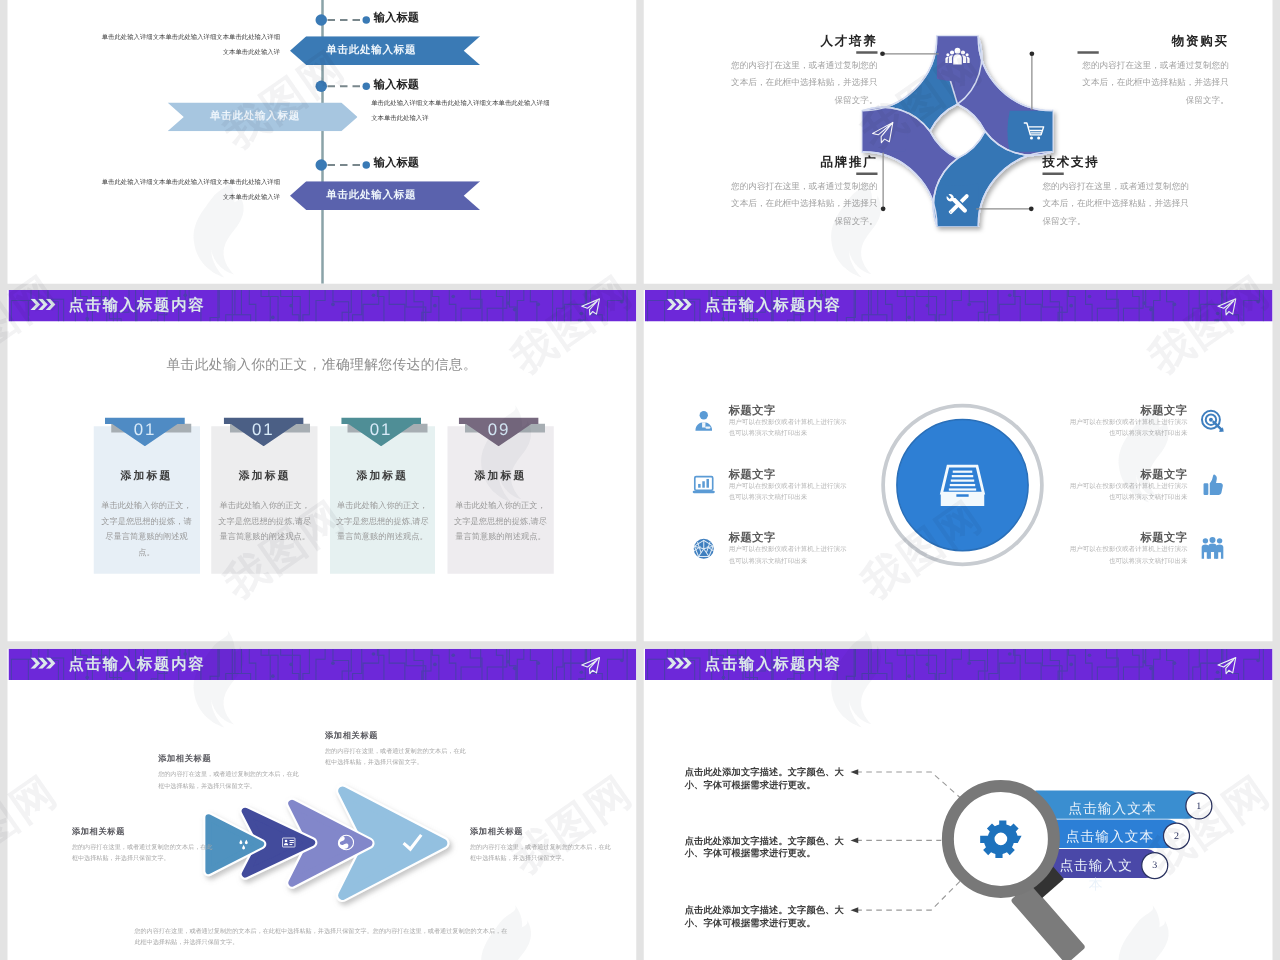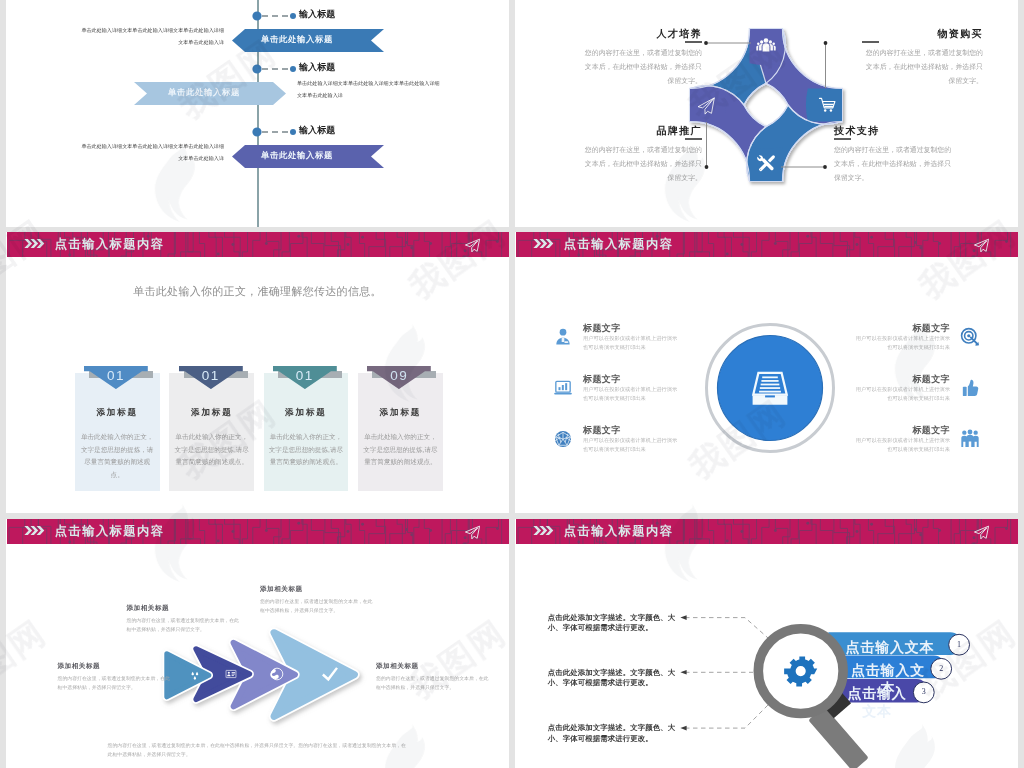--- a/index.html
+++ b/index.html
@@ -12,21 +12,21 @@
   
   #s1{left:6px;  top:-2px;  width:503px;height:229px;}
   #s2{left:515px;top:-2px;  width:503px;height:229px;}
   #s3{left:6px;  top:232px; width:503px;height:281px;}
   #s4{left:515px;top:232px; width:503px;height:281px;}
   #s5{left:6px;  top:519px; width:503px;height:251px;}
   #s6{left:515px;top:519px; width:503px;height:251px;}
 
   
   .hdr{position:absolute;left:0.8px;top:2px;width:502.2px;height:24.8px;
-       background:#be185d;overflow:hidden;}
+       background:#6d28d9;overflow:hidden;}
   .hdr .circuit{position:absolute;inset:0;opacity:.42;}
   .hdr .chev{position:absolute;left:17.6px;top:7.3px;}
   .hdr .htitle{position:absolute;left:48px;top:5.2px;color:#dbe8ea;
        font-size:12.3px;letter-spacing:1.4px;font-weight:700;line-height:14px;
        font-family:"Liberation Sans","DejaVu Sans",sans-serif;}
   .hdr .send{position:absolute;left:457px;top:4.6px;}
 
   
   #s1 .tl-line{position:absolute;left:251px;top:0;width:1.6px;height:229px;background:#8aa3a8;}
   #s1 .tl-row{position:absolute;left:0;top:0;width:503px;height:60px;}
@@ -56,21 +56,21 @@
   #s2 .l1 .pw-u{margin-left:auto;}
   #s2 .l2{left:319px;top:30px;text-align:right;margin-left:28px;}
   #s2 .l3{left:66px;top:127px;text-align:right;}
   #s2 .l3 .pw-u{margin-left:auto;}
   #s2 .l4{left:319px;top:127px;text-align:left;}
 
   
   #s3 .hdr{top:0;}
   #s3 .s3-sub{position:absolute;left:0;right:0;top:52px;text-align:center;font-size:11px;
       color:#8e8e8e;letter-spacing:.3px;}
-  #s3 .s3-cards{position:absolute;left:0;top:0;width:503px;height:281px;margin-top:32px;}
+  #s3 .s3-cards{position:absolute;left:0;top:0;width:503px;height:281px;}
   #s3 .s3-card{position:absolute;top:0;width:84.8px;height:281px;}
   #s3 .s3-box{position:absolute;left:0;top:108.6px;width:84.8px;height:118.4px;}
   #s3 .s3-bshadow{position:absolute;left:14.3px;top:106.7px;width:64.2px;height:7px;background:#a7aeb3;}
   #s3 .s3-banner{position:absolute;left:9.4px;top:101.6px;width:63.8px;height:23.1px;}
   #s3 .s3-num{position:absolute;left:9.4px;top:104.2px;width:63.8px;text-align:center;
       font-size:13.5px;color:#d8eaf8;letter-spacing:1.5px;font-family:"Liberation Sans","DejaVu Sans",sans-serif;}
   #s3 .s3-title{position:absolute;left:0;top:143px;width:84.8px;text-align:center;
       font-size:8.6px;font-weight:700;color:#3d3d3d;letter-spacing:1.8px;}
   #s3 .s3-body{position:absolute;left:5px;top:167px;width:74.8px;text-align:center;
       font-size:6.6px;color:#9a9a9a;line-height:12.6px;}
@@ -102,21 +102,21 @@
       line-height:9.6px;text-align:left;}
 
   
   #s6 .hdr{top:0;}
   #s6 .s6-canvas{position:absolute;left:0;top:0;width:503px;height:252px;}
   #s6 .s6-badge{position:absolute;width:21px;text-align:center;font-size:8px;color:#2b3360;
       font-family:"Liberation Serif","DejaVu Serif",serif;}
   #s6 .s6-badge.b1{left:433.6px;top:120.5px;}
   #s6 .s6-badge.b2{left:415.7px;top:144.6px;}
   #s6 .s6-badge.b3{left:398.3px;top:168.2px;}
-  #s6 .s6-bartext{position:absolute;font-size:14px;color:#eaf2fa;font-weight:700;letter-spacing:.8px;}
+  #s6 .s6-bartext{position:absolute;font-size:11px;color:#eaf2fa;font-weight:400;letter-spacing:.8px;}
   #s6 .s6-bartext.t1{left:320px;top:119.5px;width:110px;text-align:center;}
   #s6 .s6-bartext.t2{left:332px;top:142.8px;width:82px;text-align:center;}
   #s6 .s6-bartext.t3{left:328px;top:166.4px;width:68px;text-align:center;}
   #s6 .s6-desc{position:absolute;left:32.8px;width:132px;font-size:7.4px;color:#3c3c3c;
       line-height:10.4px;letter-spacing:.1px;font-weight:bold;}
   #s6 .s6-desc.d1{top:93.8px;}
   #s6 .s6-desc.d2{top:148.5px;}
   #s6 .s6-desc.d3{top:204.3px;}
 
 </style>

